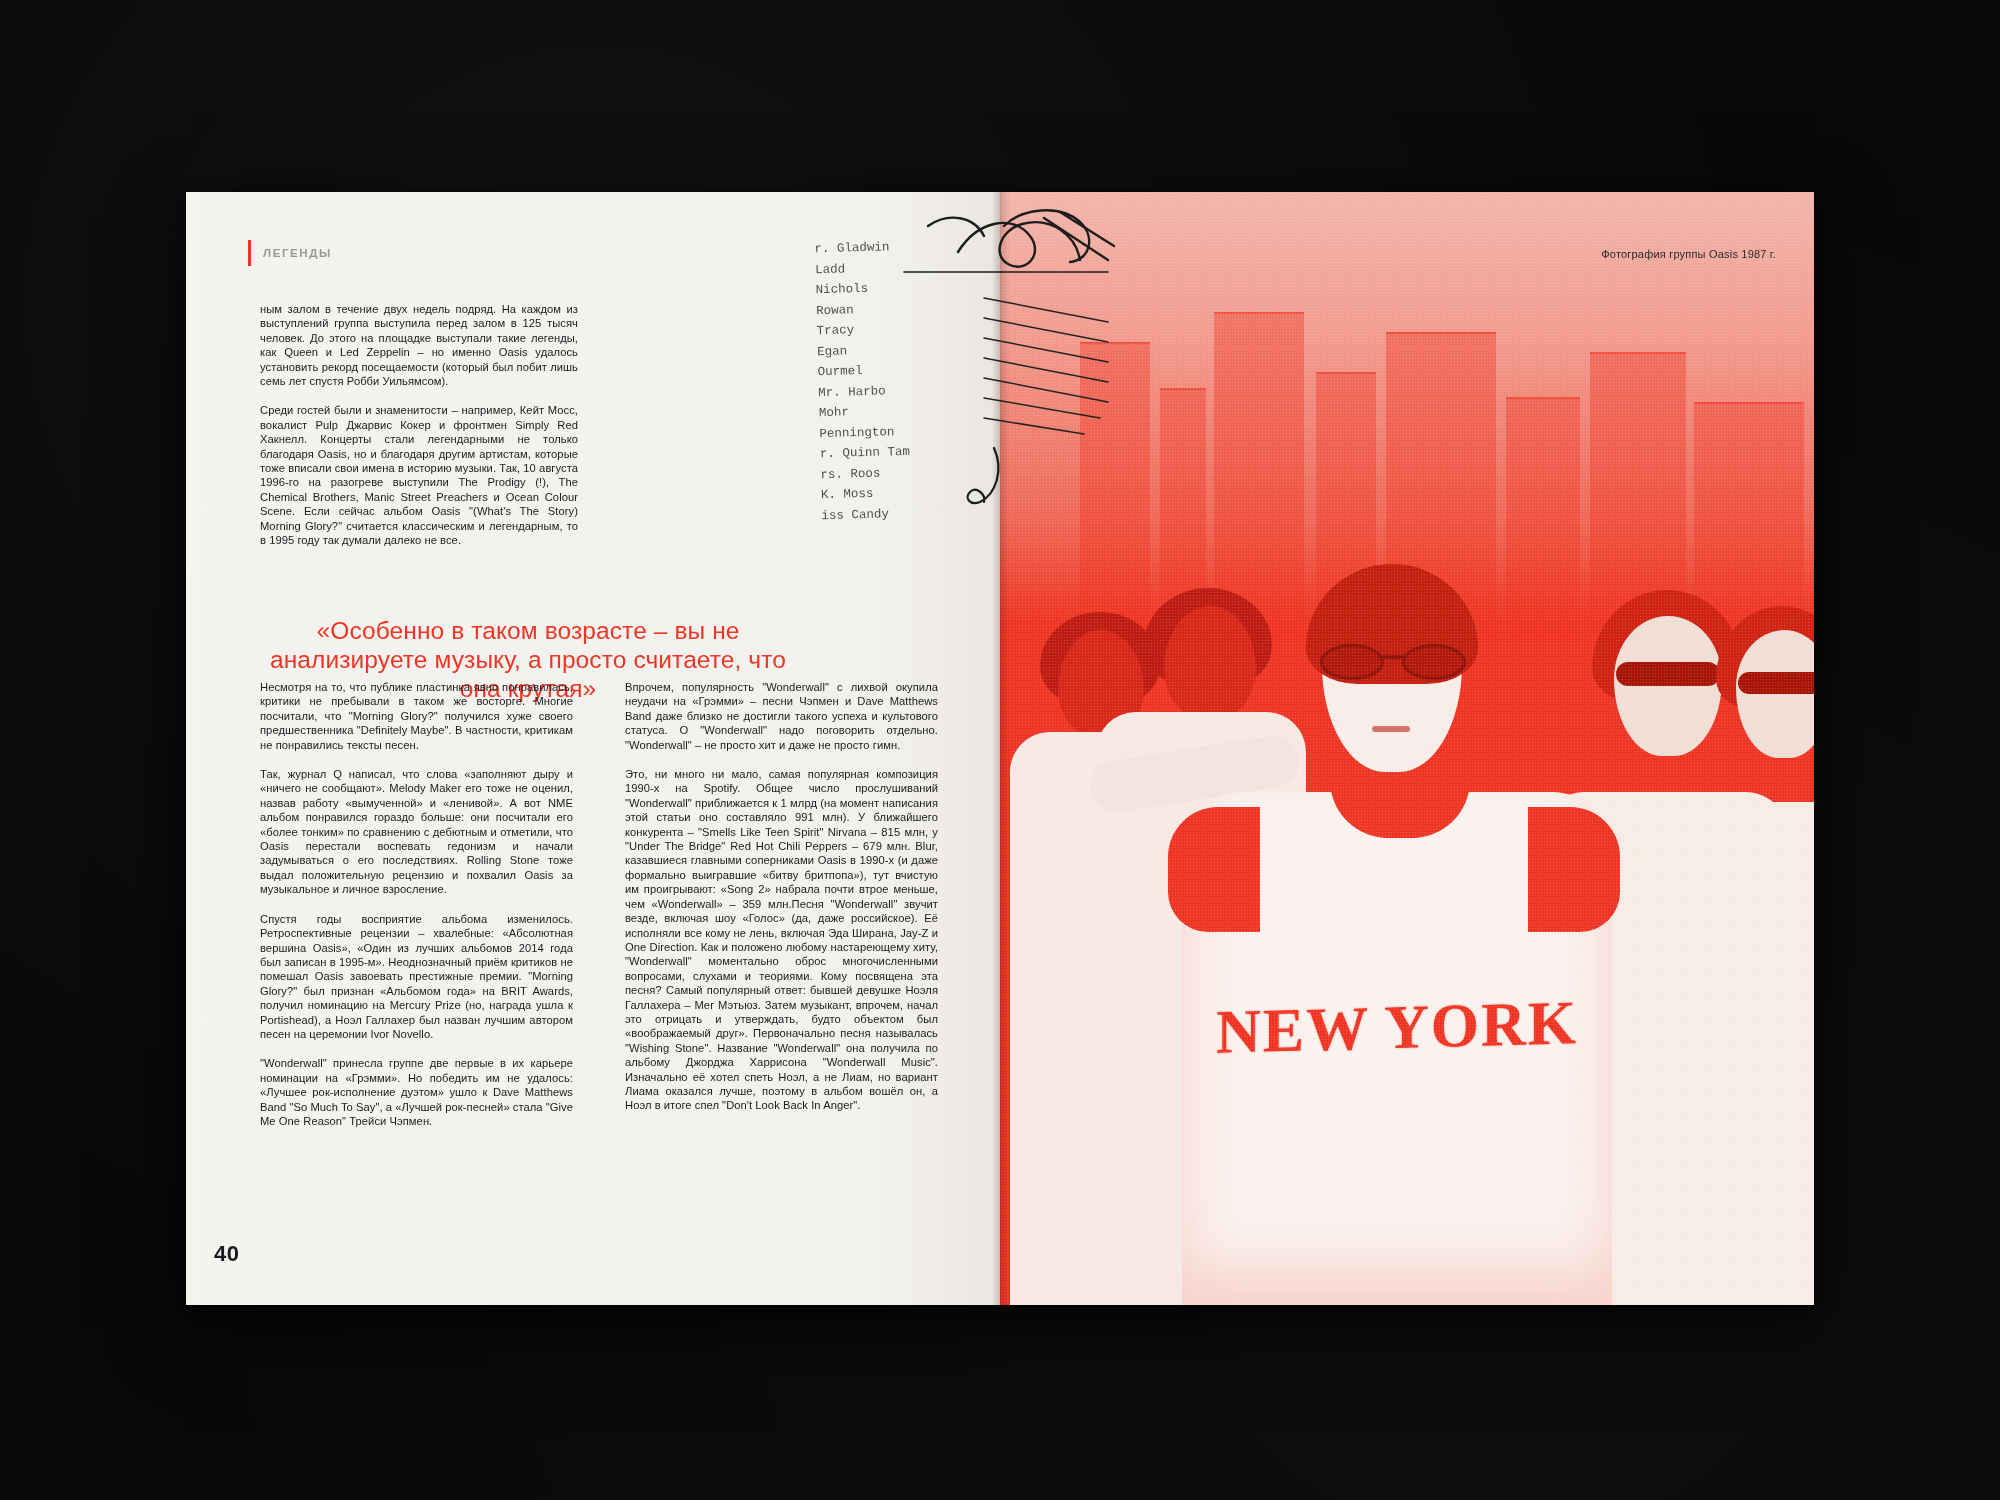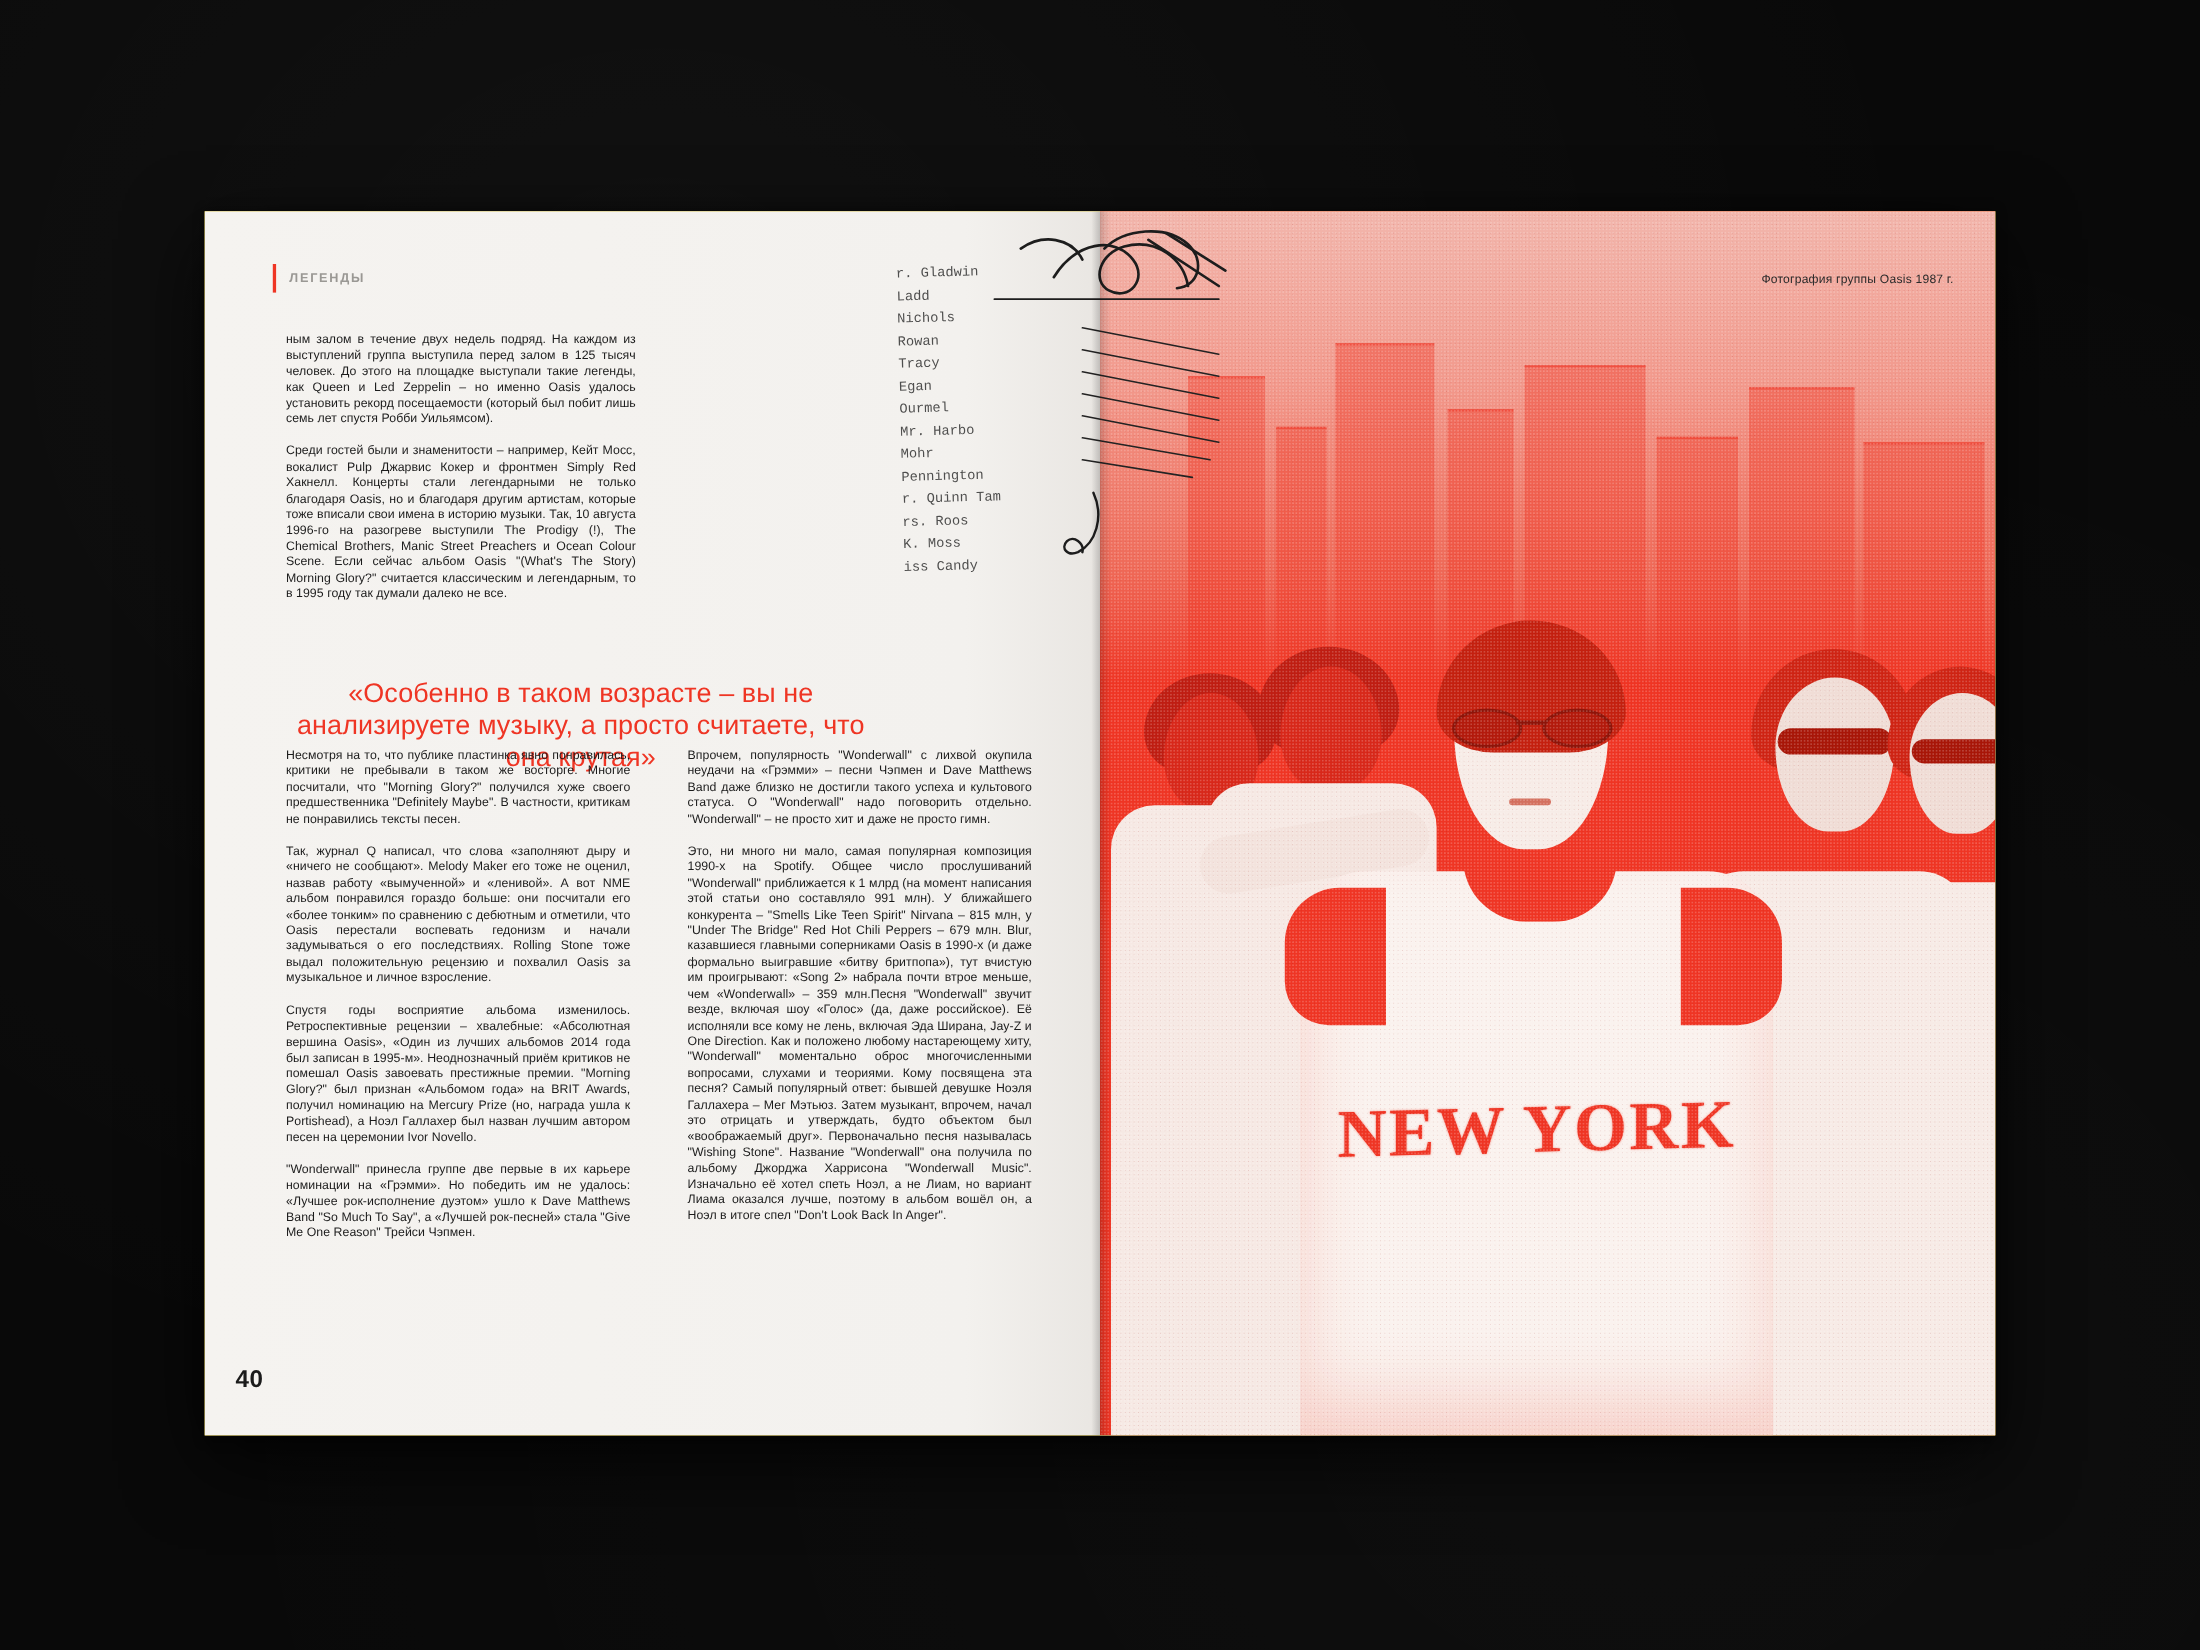--- a/index.html
+++ b/index.html
@@ -29,21 +29,21 @@
       radial-gradient(ellipse at 75% 85%, rgba(255,255,255,0.025), rgba(0,0,0,0) 65%);
     pointer-events: none;
   }
 
   .spread {
     position: absolute;
     left: 186px;
     top: 192px;
     width: 1628px;
     height: 1113px;
-    background: #fde047;
+    background: #8b5cf6;
     box-shadow: 0 24px 70px rgba(0,0,0,0.75), 0 2px 10px rgba(0,0,0,0.6);
     display: flex;
     overflow: hidden;
   }
 
   .page {
     position: relative;
     height: 100%;
     box-sizing: border-box;
   }

